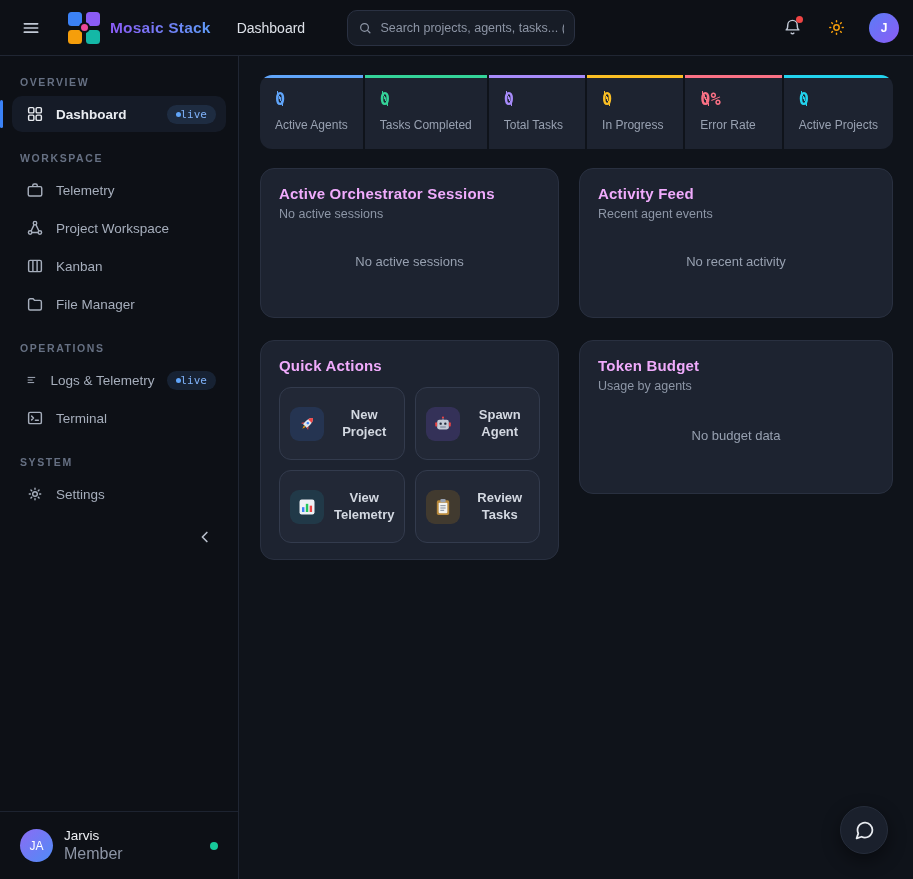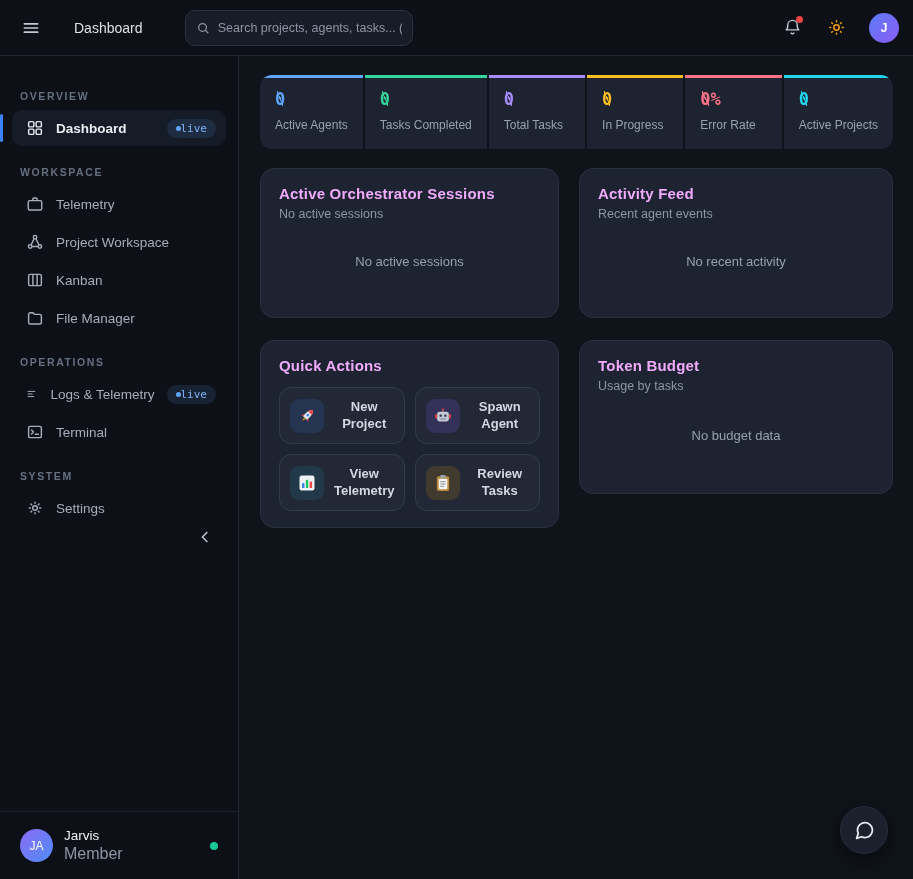--- a/index.html
+++ b/index.html
@@ -58,21 +58,21 @@
   .sidebar {
     position:absolute; left:0; top:56px; bottom:0; width:239px;
     background:#0d1016; border-right:1px solid #202633;
     display:flex; flex-direction:column;
   }
   .nav { flex:1; padding:14px 12px 0; overflow:hidden; position:relative; }
   .nav-head {
     font-size:10.5px; font-weight:bold; letter-spacing:1.6px; color:#667083;
     padding:6px 8px; margin-top:14px;
   }
-  .nav-head:first-child { margin-top:14px; }
+  .nav-head:first-child { margin-top:0; }
   .nav-item {
     position:relative; display:flex; align-items:center; gap:12px;
     height:36px; padding:0 10px 0 14px; border-radius:10px; cursor:pointer; color:#a6aebc;
     margin:2px 0;
   }
   .nav-item .nlabel { font-size:13.5px; flex:1; white-space:nowrap; }
   .nav-item.active { background:#151b27; color:#e9ecf1; }
   .nav-item.active .nlabel { font-weight:bold; }
   .nav-item.active::before {
     content:""; position:absolute; left:-12px; top:4px; bottom:4px; width:3px;
@@ -132,21 +132,21 @@
   }
   .card.h150 { height:150px; }
   .card.h154 { height:154px; }
   .card-title { font-size:15px; font-weight:bold; color:#f0abfc; letter-spacing:.2px; }
   .card-sub { font-size:12.5px; color:#8d96a6; margin-top:5px; }
   .empty-state { flex:1; display:flex; align-items:center; justify-content:center;
     color:#97a0b0; font-size:13px; }
 
   .qa-grid { display:grid; grid-template-columns:1fr 1fr; gap:10px; margin-top:13px; }
   .qa-btn {
-    height:57px; background:#222836; border:1px solid #333b4d; border-radius:12px;
+    height:73px; background:#222836; border:1px solid #333b4d; border-radius:12px;
     display:flex; align-items:center; justify-content:center; gap:10px; padding:6px 10px;
     cursor:pointer; color:#d3d8e1; font-family:"Liberation Sans", sans-serif;
   }
   .qa-btn span.qa-label { font-size:13px; font-weight:bold; line-height:1.3; text-align:center; }
   .qa-tile { width:34px; height:34px; border-radius:9px; display:flex; align-items:center;
     justify-content:center; flex:0 0 auto; }
   .tile-blue { background:rgba(59,130,246,.14); }
   .tile-purple { background:rgba(139,92,246,.18); }
   .tile-cyan { background:rgba(34,211,238,.10); }
   .tile-amber { background:rgba(245,158,11,.15); }
@@ -160,20 +160,30 @@
 </head>
 <body>
 
 <header class="topbar">
   <button class="icon-btn">
     <svg width="20" height="20" viewBox="0 0 24 24" fill="none" stroke="currentColor" stroke-width="2" stroke-linecap="round">
         <path d="M4 7h16M4 12h16M4 17h16"></path>
       </svg>
   </button>
 
+  <div class="logo-wrap">
+    <div class="logo-mark">
+      <i class="lm-tl"></i>
+        <i class="lm-tr"></i>
+        <i class="lm-bl"></i>
+        <i class="lm-br"></i>
+        <i class="lm-dot"></i>
+    </div>
+    <span class="brand">Mosaic Stack</span>
+  </div>
 
   <span class="breadcrumb">Dashboard</span>
 
   <div class="search">
     <svg width="16" height="16" viewBox="0 0 24 24" fill="none" stroke="#8d95a5" stroke-width="2.1" stroke-linecap="round">
         <circle cx="11" cy="11" r="6.5"></circle>
         <path d="M15.9 15.9 20 20"></path>
       </svg>
     <input type="text" placeholder="Search projects, agents, tasks... (⌘K)" style="">
   </div>
@@ -405,21 +415,21 @@
                 <path d="M8.8 10.4h6.4M8.8 13.2h6.4M8.8 16h4.6" stroke="#7a8292" stroke-width="1.1"></path>
               </svg>
           </span>
           <span class="qa-label">Review Tasks</span>
         </button>
       </div>
     </section>
 
     <section class="card h154">
       <div class="card-title">Token Budget</div>
-      <div class="card-sub">Usage by tasks</div>
+      <div class="card-sub">Usage by agents</div>
       <div class="empty-state">No budget data</div>
     </section>
 
   </div>
 </main>
 
 <button class="fab">
   <svg width="21" height="21" viewBox="0 0 24 24" fill="none" stroke="currentColor" stroke-width="2" stroke-linecap="round" stroke-linejoin="round">
       <path d="M21 11.5a8.38 8.38 0 0 1-.9 3.8 8.5 8.5 0 0 1-7.6 4.7 8.38 8.38 0 0 1-3.8-.9L3 21l1.9-5.7a8.38 8.38 0 0 1-.9-3.8 8.5 8.5 0 0 1 4.7-7.6 8.38 8.38 0 0 1 3.8-.9h.5a8.48 8.48 0 0 1 8 8v.5z"></path>
     </svg>

